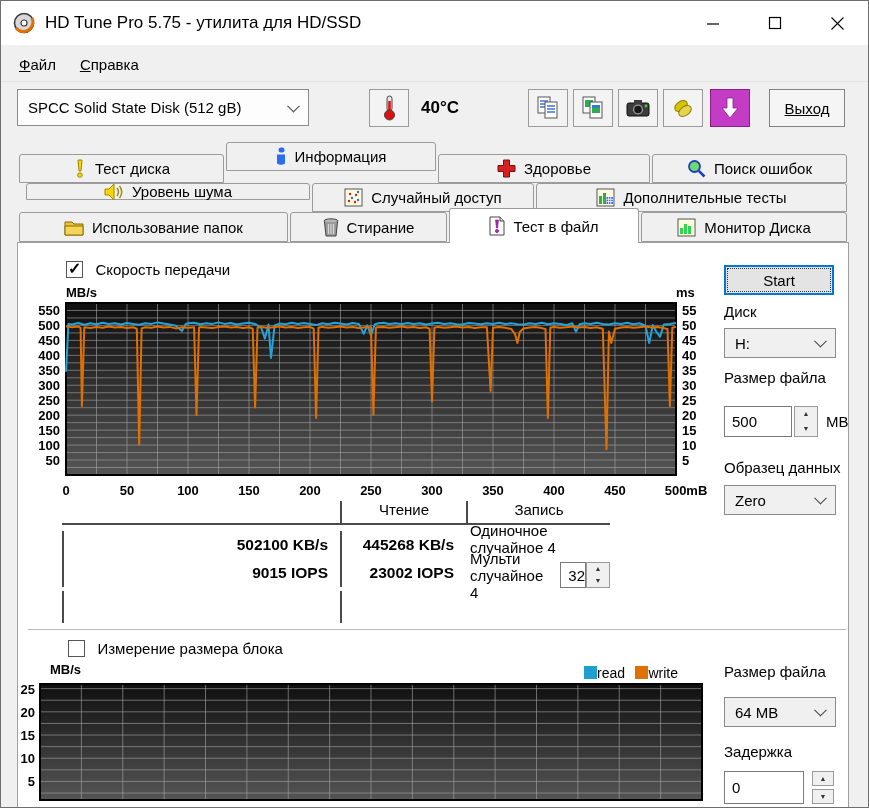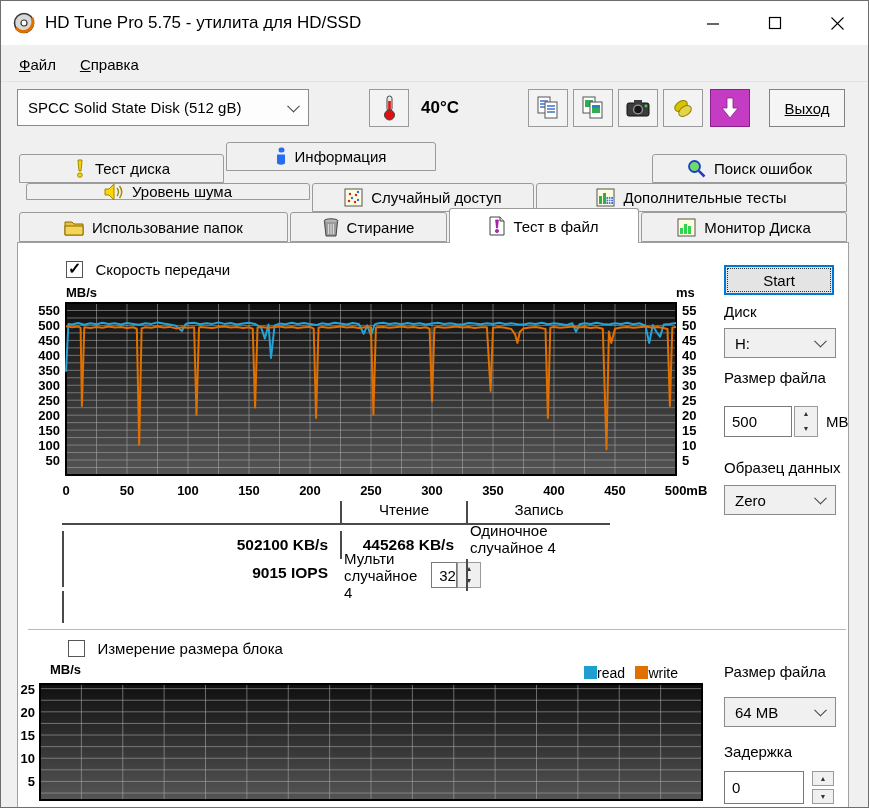--- a/index.html
+++ b/index.html
@@ -181,20 +181,26 @@
       <rect x="4.6" y="14" width="4.6" height="4.2" rx="2" fill="#ffd400" stroke="#9a8a00"></rect>
     </svg>
     <span>Тест диска</span>
   </div>
   <div class="tab" style="left:225px;top:141px;width:210px;height:29px">
     <svg width="11" height="19" viewBox="0 0 11 19">
       <rect x="2.5" y="0.5" width="6" height="5" rx="2.5" fill="#2a6cf0"></rect>
       <path d="M1 7.5 h8 v9 q-4 2.5 -8 0 Z" fill="#2a6cf0"></path>
     </svg>
     <span>Информация</span>
+  </div>
+  <div class="tab" style="left:437px;top:153px;width:212px;height:29px">
+    <svg width="19" height="19" viewBox="0 0 19 19">
+      <path d="M6.5 1 h6 v5.5 H18 v6 h-5.5 V18 h-6 v-5.5 H1 v-6 h5.5 Z" fill="#d42222" stroke="#7a0f0f"></path>
+    </svg>
+    <span>Здоровье</span>
   </div>
   <div class="tab" style="left:651px;top:153px;width:195px;height:29px">
     <svg width="19" height="19" viewBox="0 0 19 19">
       <circle cx="7.5" cy="7.5" r="5.5" fill="#6fd86f" stroke="#1d3fbf" stroke-width="1.8"></circle>
       <line x1="11.8" y1="11.8" x2="17.5" y2="17.5" stroke="#1d3fbf" stroke-width="2.6"></line>
     </svg>
     <span>Поиск ошибок</span>
   </div>
 
   <div class="tab" style="left:25px;top:182px;width:284px;height:17px">
@@ -385,20 +391,21 @@
     <div class="rtable">
       <div class="hdr"></div>
       <div class="hdr vline">Чтение</div>
       <div class="hdr vline">Запись</div>
 
       <div class="cell val vline" style="margin-top:6px">502100 KB/s</div>
       <div class="cell val vline" style="margin-top:6px">445268 KB/s</div>
 
       <div class="cell lab">Одиночное случайное 4</div>
       <div class="cell val vline">9015 IOPS</div>
+      <div class="cell val vline">23002 IOPS</div>
 
       <div class="cell lab" style="height:32px">
         <span>Мульти случайное 4</span>
         <span class="editbox" style="width:34px;height:26px;margin-left:14px">
           <span>32</span>
         </span>
         <span class="spin" style="height:26px">
           <button>▲</button>
           <button>▼</button>
         </span>

